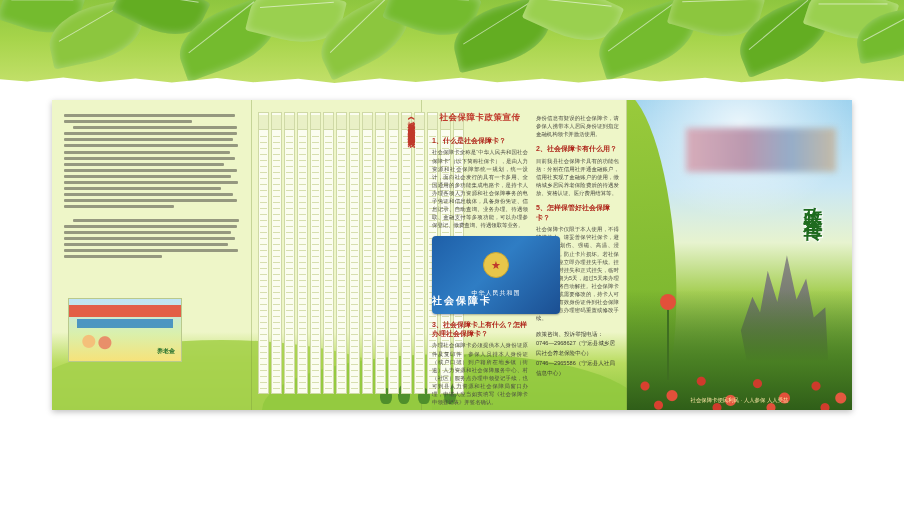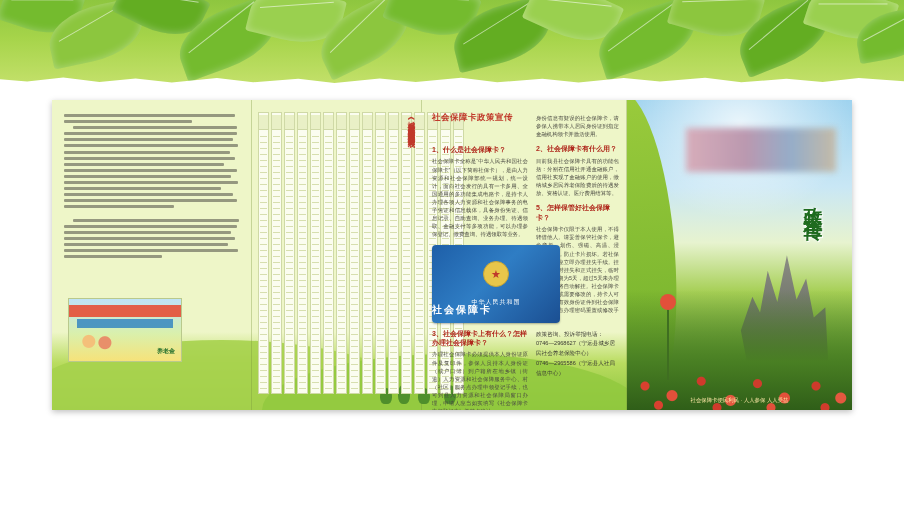--- a/index.html
+++ b/index.html
@@ -121,21 +121,22 @@
     margin-bottom: 3.1px;
     border-radius: 1px;
   }
   .indent { margin-left: 9px; }
   .gap { height: 7px; }
 
   .panel-title {
     font-size: 8.5px;
     color: #c0392b;
     font-weight: bold;
-    margin-bottom: 21px;
+    text-align: center;
+    margin-bottom: 12px;
     letter-spacing: .5px;
   }
   .sub-title {
     font-size: 7px;
     color: #b02a1e;
     font-weight: bold;
     margin: 6px 0 3px;
     line-height: 1.35;
   }
   .tiny-text {

